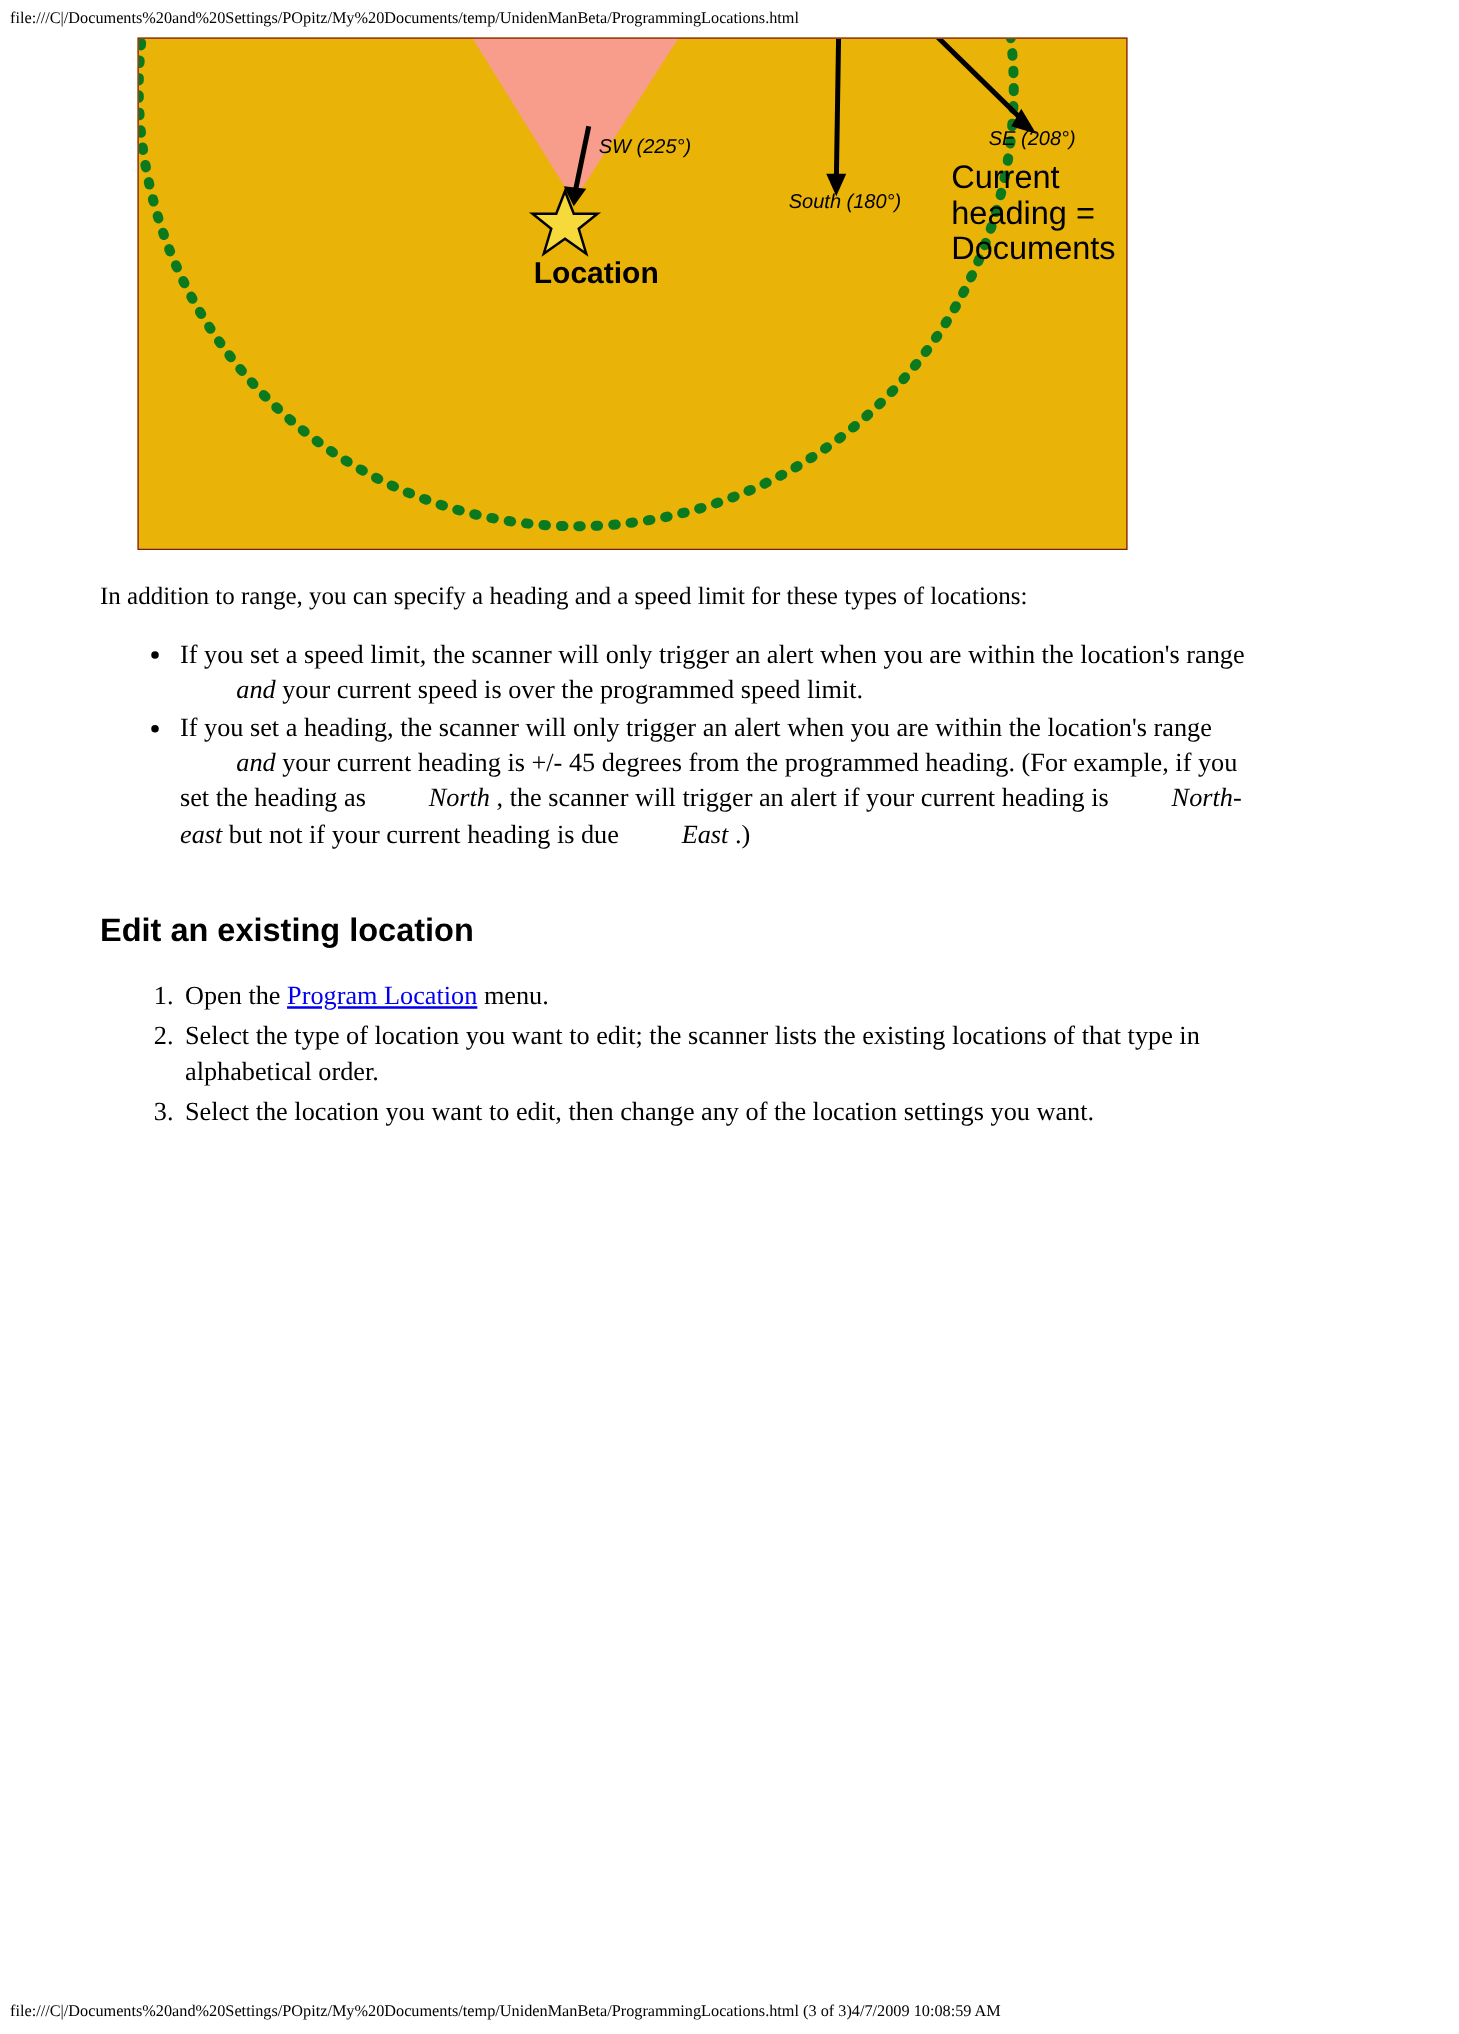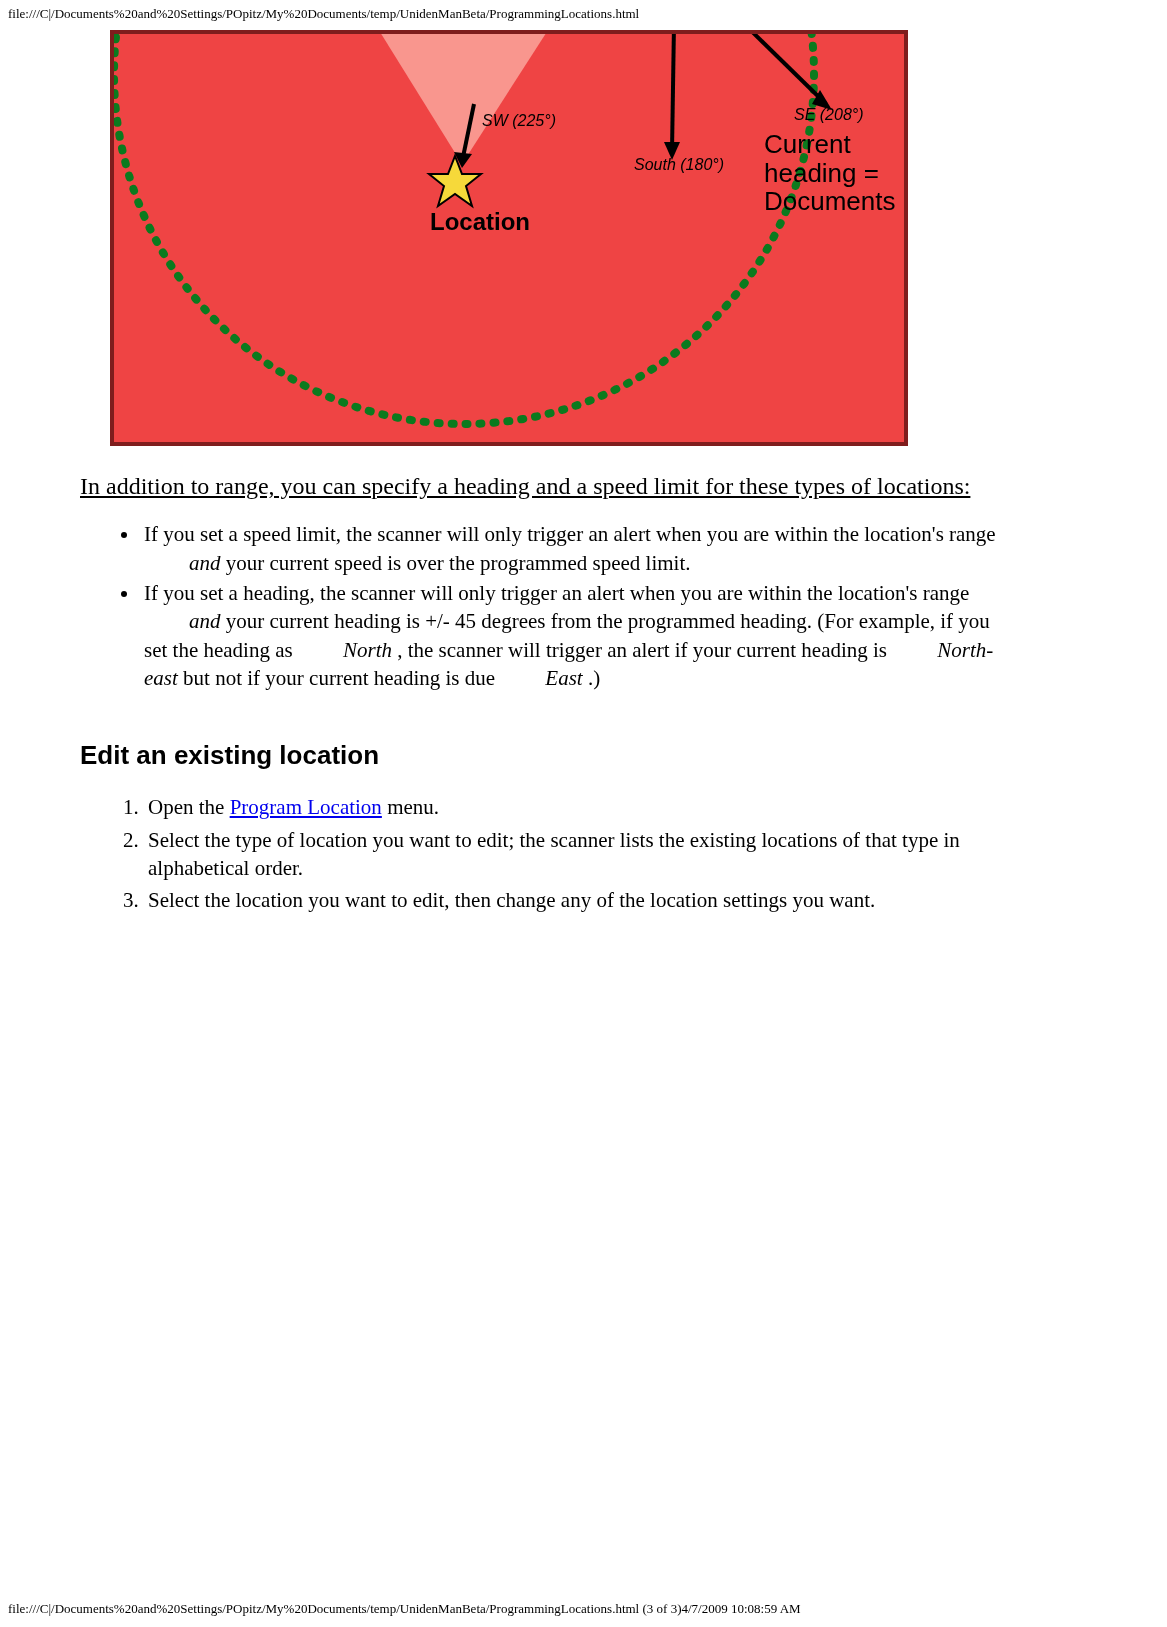--- a/index.html
+++ b/index.html
@@ -32,31 +32,30 @@
     width: 920px;
   }
 
   .diagram-wrap {
     margin-left: 30px;
     margin-bottom: 24px;
   }
   .diagram {
     width: 790px;
     height: 408px;
-    border: 4px solid #7f1d1d;
-    background: #ef4444;
+    border: 1px solid #7f1d1d;
+    background: #eab308;
     position: relative;
     overflow: hidden;
   }
 
   p.intro {
-    font-size: 24px;
+    font-size: 20px;
     line-height: 1.35;
     margin: 18px 0 18px 0;
-    text-decoration: underline;
   }
 
   ul.bullets {
     list-style: disc;
     padding-left: 60px;
     margin: 6px 0 30px 0;
   }
   ul.bullets li {
     font-size: 21px;
     line-height: 1.35;

